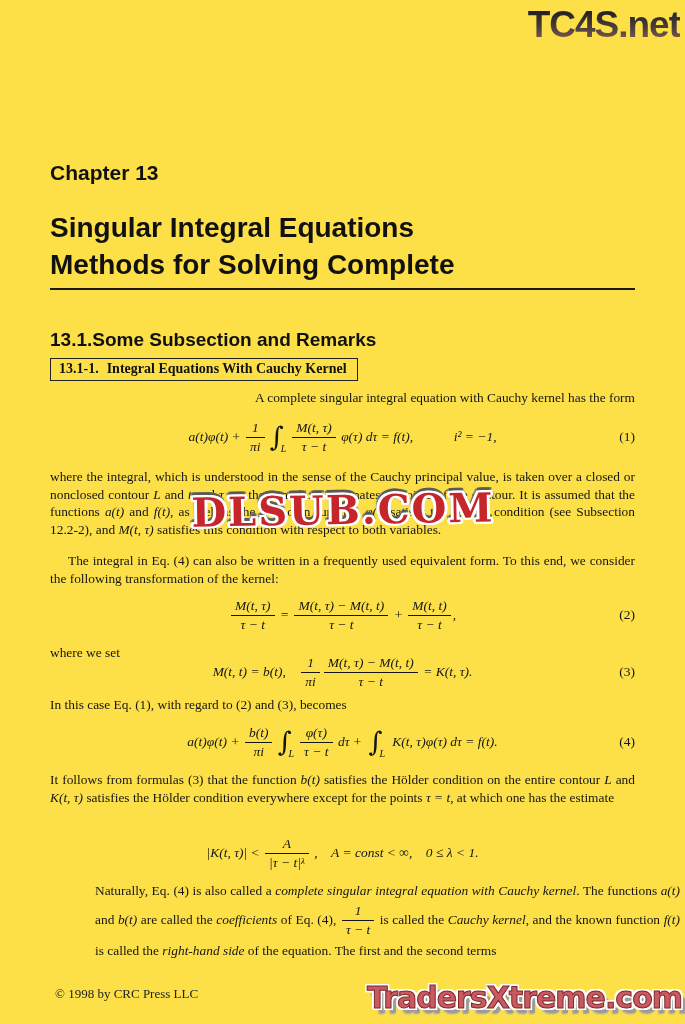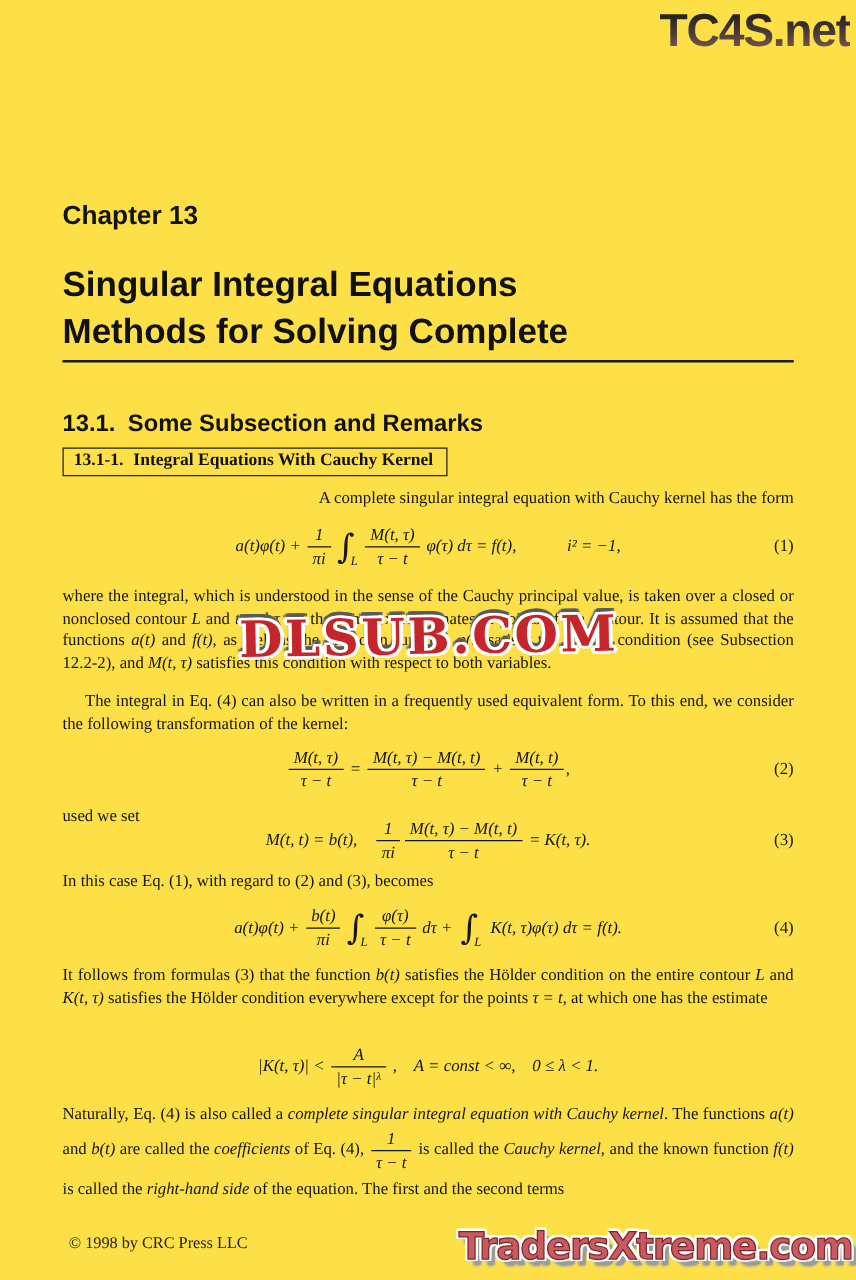--- a/index.html
+++ b/index.html
@@ -29,34 +29,34 @@
              5px 5px 1px #9b9b9b,4px 6px 2px #a5a5a5;}
 
   
   .chapter-label{position:absolute;left:50px;top:161px;
                  font-family:"Liberation Sans",sans-serif;font-weight:bold;font-size:21px;color:#111;}
   .chapter-title{position:absolute;left:50px;top:209px;width:585px;
                  font-family:"Liberation Sans",sans-serif;font-weight:bold;font-size:28px;line-height:37px;color:#111;}
   .title-rule{position:absolute;left:50px;top:288px;width:585px;height:2px;background:#1a1a1a;}
   .sec-heading{position:absolute;left:50px;top:329px;
                font-family:"Liberation Sans",sans-serif;font-weight:bold;font-size:19px;color:#111;}
-  .sec-heading .num{margin-right:10px;}
+  .sec-heading .num{}
   .sub-box{position:absolute;left:50px;top:358px;border:1.5px solid #222;padding:2px 10px 3px 8px;
            font-family:"Liberation Serif",serif;font-weight:bold;font-size:14px;color:#111;white-space:nowrap;}
   .sub-box .num{margin-right:8px;}
 
   
   .para{position:absolute;left:50px;width:585px;font-size:13.4px;line-height:17.6px;text-align:justify;}
   .p1{top:389px;text-align:right;}
   .p2{top:468px;}
   .p3{top:552px;text-indent:18px;}
   .p4a{top:644px;text-align:left;}
   .p4b{top:696px;text-align:left;}
   .p5{top:771px;}
-  .p6{top:878px;line-height:25px;}
+  .p6{top:878px;line-height:25px;margin-left:45px;}
   .footer{position:absolute;left:55px;top:986px;font-size:13px;color:#222;}
 
   .m,.it{font-style:italic;}
   .sup{font-size:9px;vertical-align:5px;font-style:italic;}
 
   
   .eq{position:absolute;left:50px;width:585px;text-align:center;font-size:13.5px;font-style:italic;}
   .eq .eqnum{position:absolute;right:0;top:50%;transform:translateY(-50%);font-style:normal;}
   .eqbody{display:inline-block;}
   .eq1{top:414px;height:46px;line-height:46px;}
@@ -106,21 +106,21 @@
 
   <div class="stamp">DLSUB.COM</div>
 
   <div class="para p3">The integral in Eq. (4) can also be written in a frequently used equivalent form. To this end, we consider the following transformation of the kernel:</div>
 
   <div class="eq eq2">
     <span class="eqbody"><span class="frac"><span class="num">M(t, τ)</span><span class="den">τ − t</span></span><span class="m"> = </span><span class="frac"><span class="num">M(t, τ) − M(t, t)</span><span class="den">τ − t</span></span><span class="m"> + </span><span class="frac"><span class="num">M(t, t)</span><span class="den">τ − t</span></span><span class="m">,</span></span>
     <span class="eqnum">(2)</span>
   </div>
 
-  <div class="para p4a">used we set</div>
+  <div class="para p4a">where we set</div>
 
   <div class="eq eq3">
     <span class="eqbody"><span class="m">M(t, t) = b(t),</span><span class="gap">  </span><span class="frac"><span class="num">1</span><span class="den">πi</span></span><span class="frac"><span class="num">M(t, τ) − M(t, t)</span><span class="den">τ − t</span></span><span class="m"> = K(t, τ).</span></span>
     <span class="eqnum">(3)</span>
   </div>
 
   <div class="para p4b">In this case Eq. (1), with regard to (2) and (3), becomes</div>
 
   <div class="eq eq4">
     <span class="eqbody"><span class="m">a(t)φ(t) + </span><span class="frac"><span class="num">b(t)</span><span class="den">πi</span></span><span class="int">∫</span><span class="isub">L</span><span class="frac"><span class="num">φ(τ)</span><span class="den">τ − t</span></span><span class="m"> dτ + </span><span class="int">∫</span><span class="isub">L</span><span class="m"> K(t, τ)φ(τ) dτ = f(t).</span></span>

